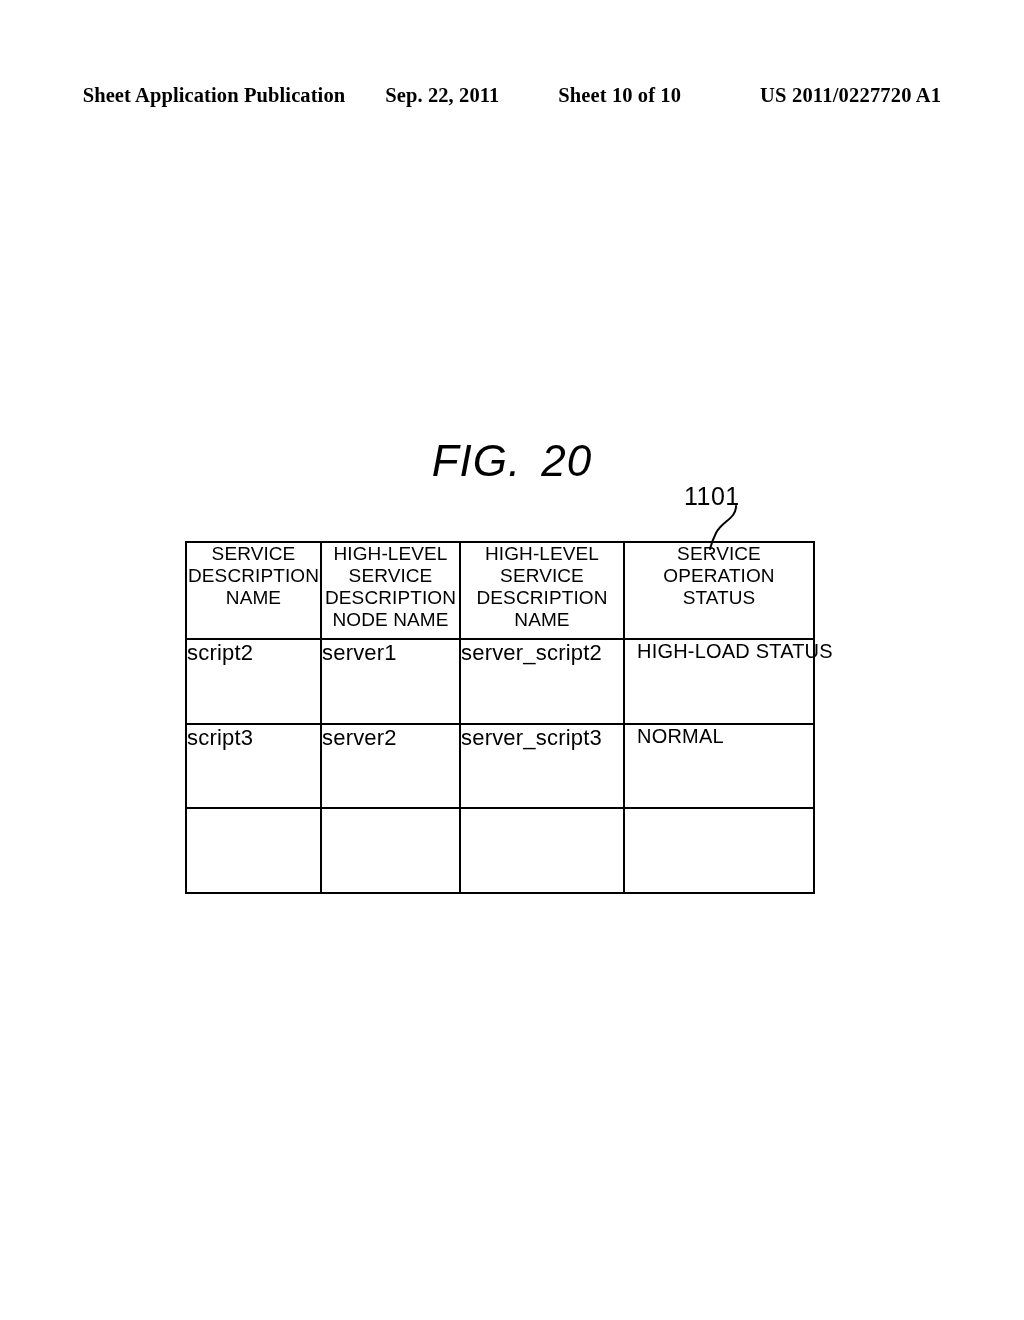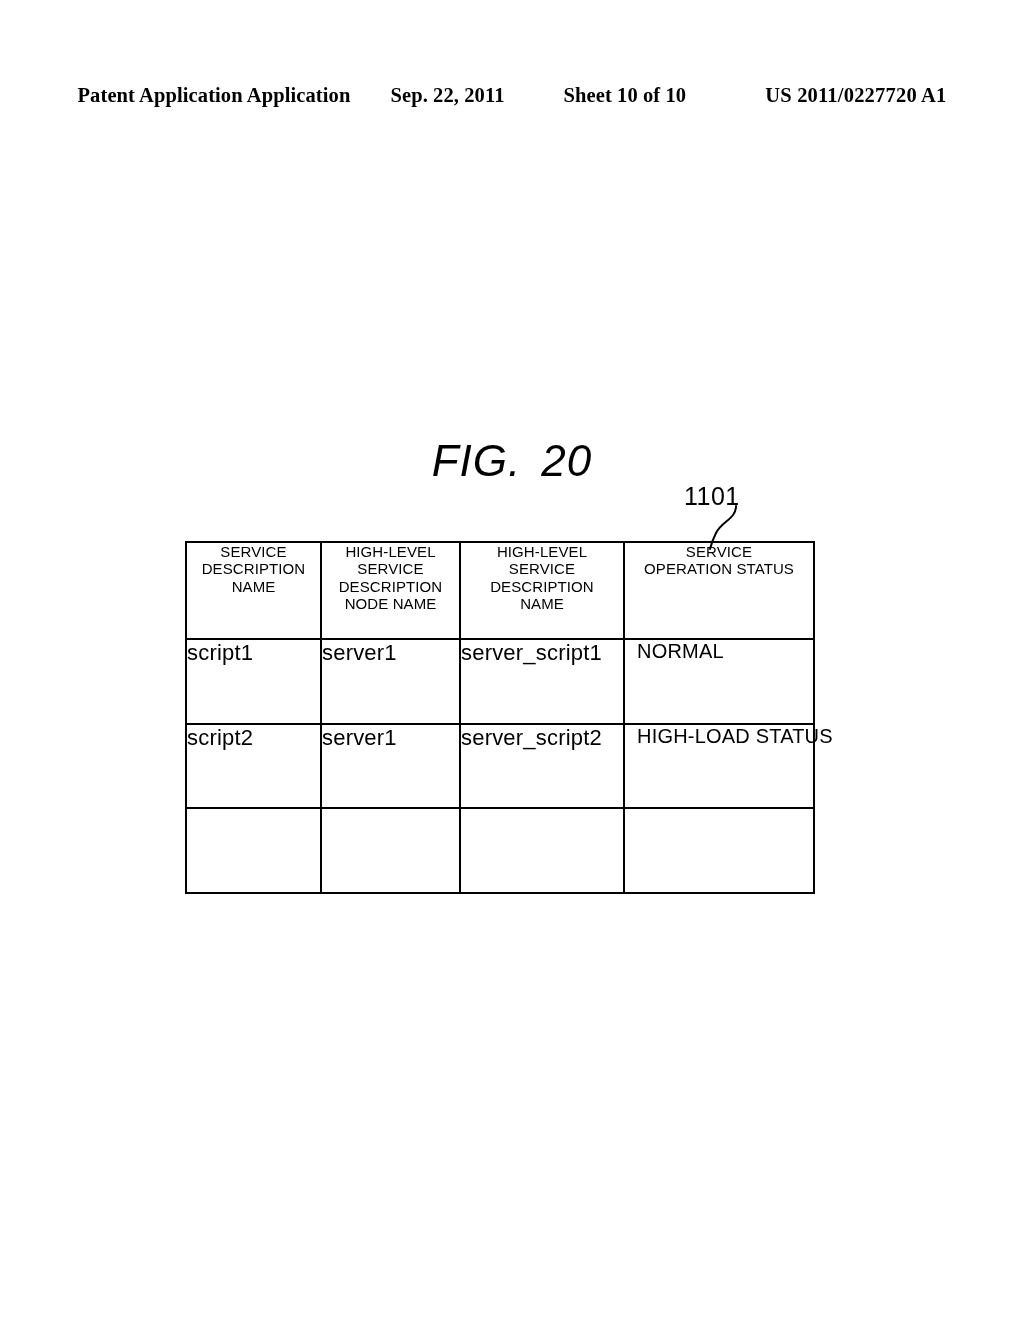--- a/index.html
+++ b/index.html
@@ -93,21 +93,21 @@
   .col-c { width: 164px; }
   .col-d { width: 190px; }
 
   thead tr { height: 97px; }
   tbody tr.data-row  { height: 64px; }
   tbody tr.empty-row { height: 64px; }
 
   th.head-cell {
     text-align: center;
     vertical-align: middle;
-    font-size: 15px;
+    font-size: 19px;
     line-height: 1.16;
     padding: 2px 4px;
     letter-spacing: 0.1px;
   }
   td.data-cell {
     text-align: left;
     vertical-align: top;
     font-size: 22px;
     padding: 12px 0 0 18px;
     letter-spacing: 0.2px;
@@ -116,21 +116,21 @@
   td.data-cell.status-cell {
     font-size: 20px;
     padding-left: 12px;
   }
   td.empty-cell { padding: 0; }
 </style>
 </head>
 <body>
 
 <div class="page-header">
-  <span class="seg-pub">Patent Application Application</span><span class="seg-date">Sep. 22, 2011</span><span class="seg-sheet">Sheet 10 of 10</span><span class="seg-patno">US 2011/0227720 A1</span>
+  <span class="seg-pub">Sheet Application Publication</span><span class="seg-date">Sep. 22, 2011</span><span class="seg-sheet">Sheet 10 of 10</span><span class="seg-patno">US 2011/0227720 A1</span>
 </div>
 
 <div class="fig-title">
   <span class="fig-word">FIG.</span><span>20</span>
 </div>
 
 <div class="ref-numeral">1101</div>
 <svg class="ref-leader" viewBox="0 0 80 45">
   <path d="M 36 1 C 36 14, 22 16, 16 28 C 12 36, 11 40, 10 44" stroke="#000000" stroke-width="2" fill="none" stroke-linecap="round"></path>
 </svg>
@@ -146,30 +146,30 @@
     <thead>
       <tr>
         <th class="head-cell">SERVICE<br>DESCRIPTION<br>NAME</th>
         <th class="head-cell">HIGH-LEVEL<br>SERVICE<br>DESCRIPTION<br>NODE NAME</th>
         <th class="head-cell">HIGH-LEVEL<br>SERVICE<br>DESCRIPTION<br>NAME</th>
         <th class="head-cell">SERVICE<br>OPERATION STATUS</th>
       </tr>
     </thead>
     <tbody>
       <tr class="data-row">
-        <td class="data-cell">script1</td>
-        <td class="data-cell">server1</td>
-        <td class="data-cell">server_script1</td>
-        <td class="data-cell status-cell">NORMAL</td>
-      </tr>
-      <tr class="data-row">
         <td class="data-cell">script2</td>
         <td class="data-cell">server1</td>
         <td class="data-cell">server_script2</td>
         <td class="data-cell status-cell">HIGH-LOAD STATUS</td>
+      </tr>
+      <tr class="data-row">
+        <td class="data-cell">script3</td>
+        <td class="data-cell">server2</td>
+        <td class="data-cell">server_script3</td>
+        <td class="data-cell status-cell">NORMAL</td>
       </tr>
       <tr class="empty-row">
         <td class="data-cell empty-cell"></td>
         <td class="data-cell empty-cell"></td>
         <td class="data-cell empty-cell"></td>
         <td class="data-cell empty-cell status-cell"></td>
       </tr>
     </tbody>
   </table>
 </div>

